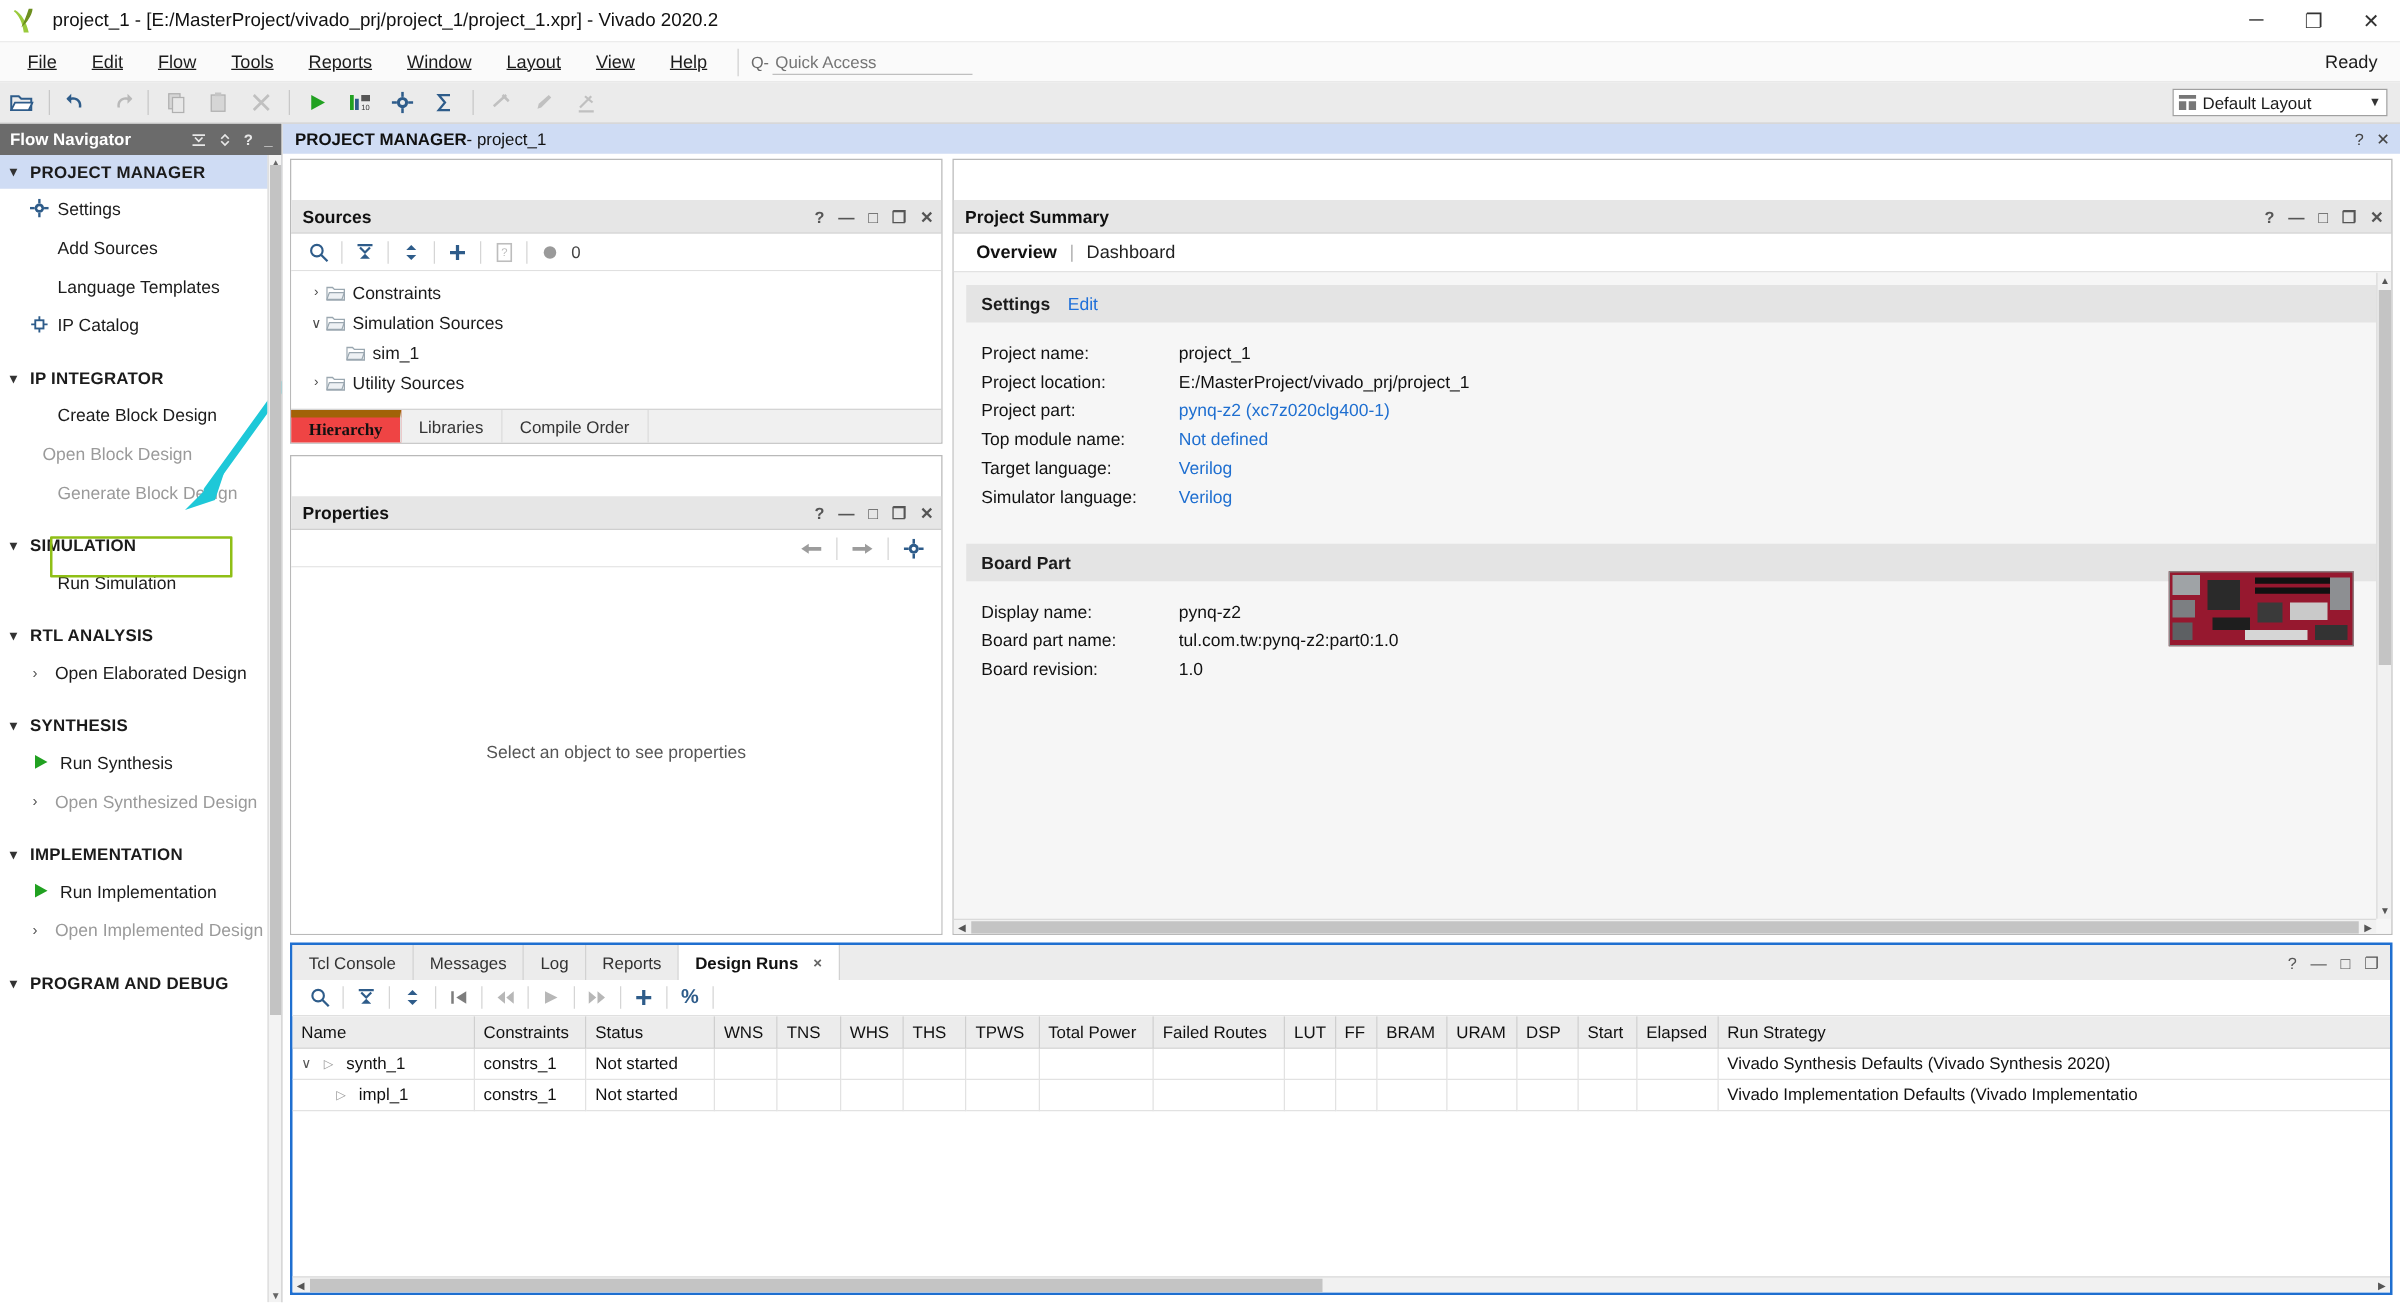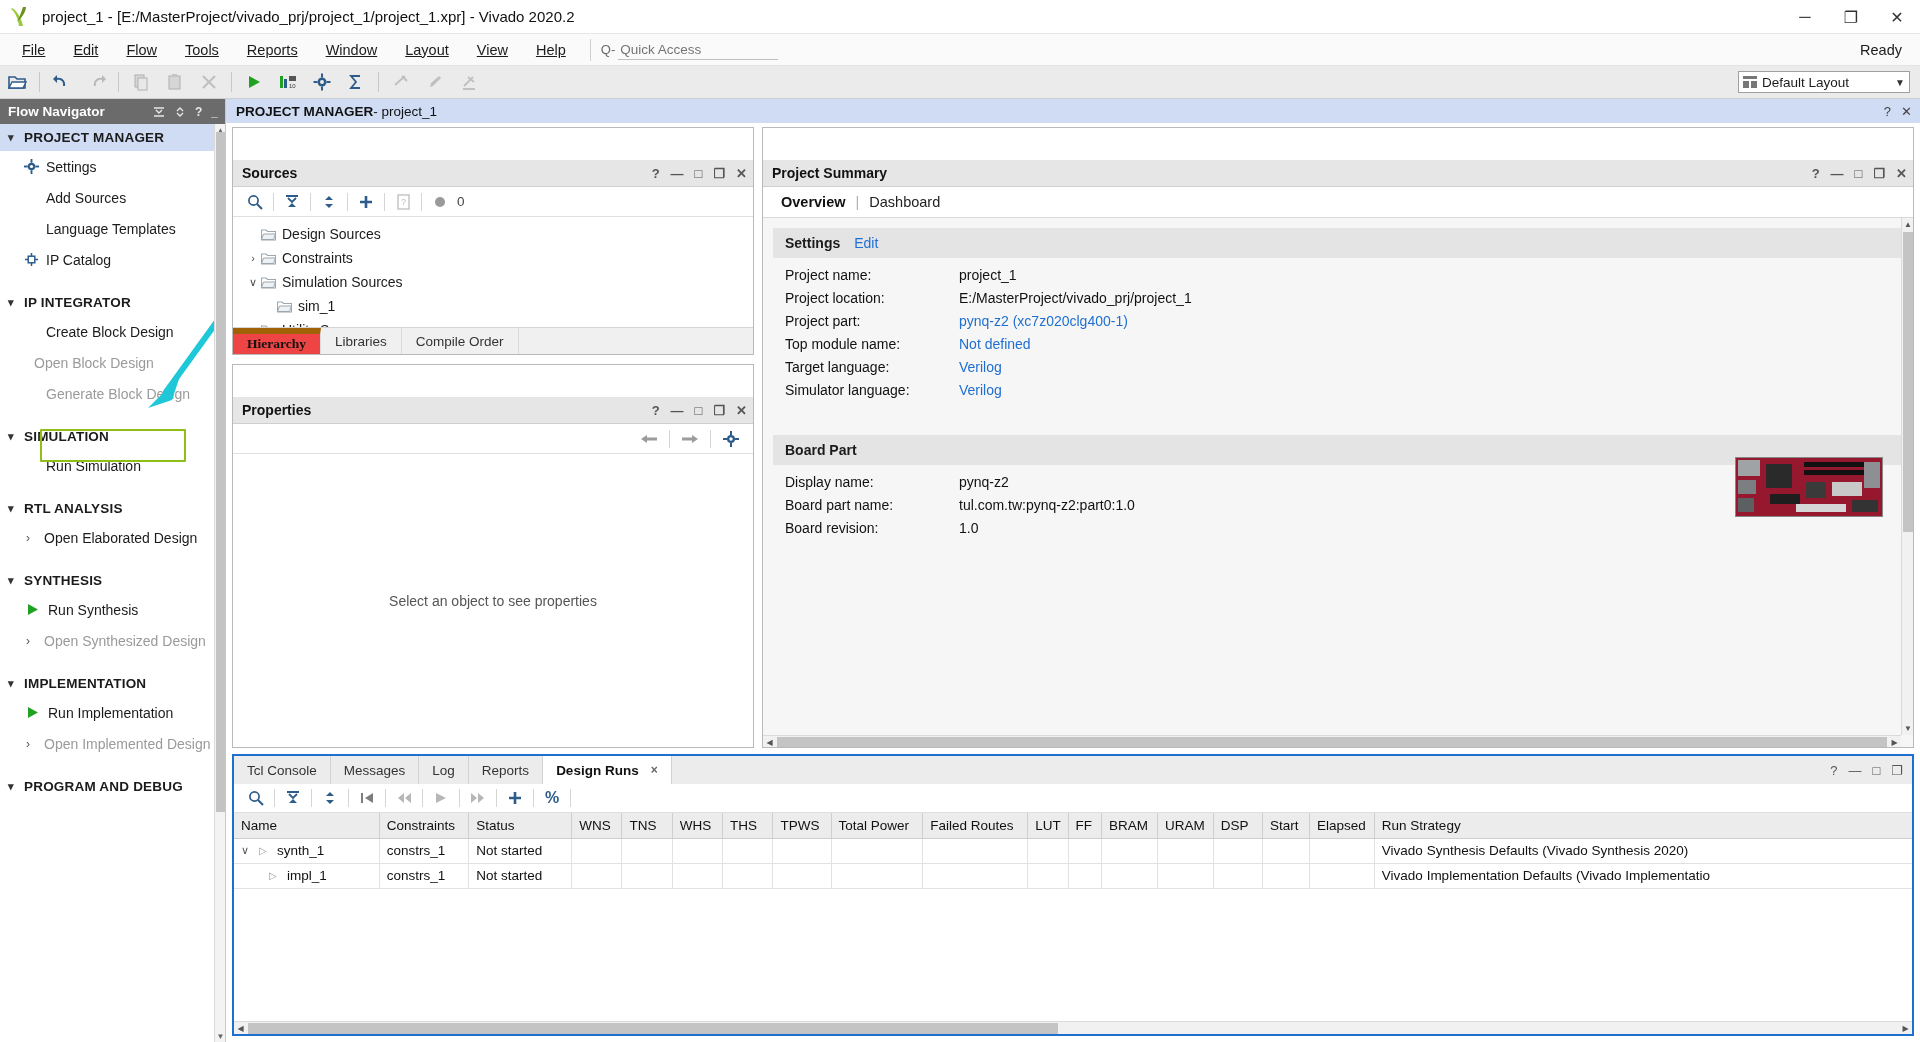--- a/index.html
+++ b/index.html
@@ -408,27 +408,27 @@
     display: flex;
     align-items: center;
     padding-left: 12px;
     font-size: 14px;
     font-weight: bold;
     gap: 14px;
   }
   .card-hdr a { color: #1e6fd9; font-weight: normal; text-decoration:none; }
   .kv {
     display: flex;
-    align-items: flex-start;
+    align-items: flex-end;
     height: 23px;
     font-size: 14px;
     padding-left: 12px;
   }
   .kv .k { width: 158px; color: #111; }
-  .kv .v { color: #111; margin-left: 16px; }
+  .kv .v { color: #111; }
   .kv .v.link { color: #1f6fd0; }
   .card-pad { height: 9px; }
 
   .boardpart-wrap { position: relative; }
   .board-img {
     position: absolute;
     right: 18px;
     top: 22px;
     width: 148px;
     height: 60px;
@@ -893,30 +893,20 @@
             </div>
             <div class="pt-sep"></div>
             <div class="pt-btn">
               <svg width="14" height="14" viewBox="0 0 14 14">
                   <circle cx="7" cy="7" r="5" fill="#9a9a9a"></circle>
                 </svg>
             </div>
             <span class="pt-count">0</span>
           </div>
           <div class="tree">
-            <div class="tnode" style="padding-left:12px;">
-              <span class="tw"></span>
-              <span class="folder">
-                <svg width="15" height="13" viewBox="0 0 15 13">
-                    <path d="M0.5 2 H5 L6.5 3.5 H14.5 V12 H0.5 Z" fill="#fff" stroke="#9aa7b0" stroke-width="1.1"></path>
-                    <path d="M0.5 11.5 L2.5 6 H14.5 L12.5 11.5 Z" fill="#eef1f4" stroke="#9aa7b0" stroke-width="1"></path>
-                  </svg>
-              </span>
-              <span>Design Sources</span>
-            </div>
             <div class="tnode" style="padding-left:12px;">
               <span class="tw">›</span>
               <span class="folder">
                 <svg width="15" height="13" viewBox="0 0 15 13">
                     <path d="M0.5 2 H5 L6.5 3.5 H14.5 V12 H0.5 Z" fill="#fff" stroke="#9aa7b0" stroke-width="1.1"></path>
                     <path d="M0.5 11.5 L2.5 6 H14.5 L12.5 11.5 Z" fill="#eef1f4" stroke="#9aa7b0" stroke-width="1"></path>
                   </svg>
               </span>
               <span>Constraints</span>
             </div>

